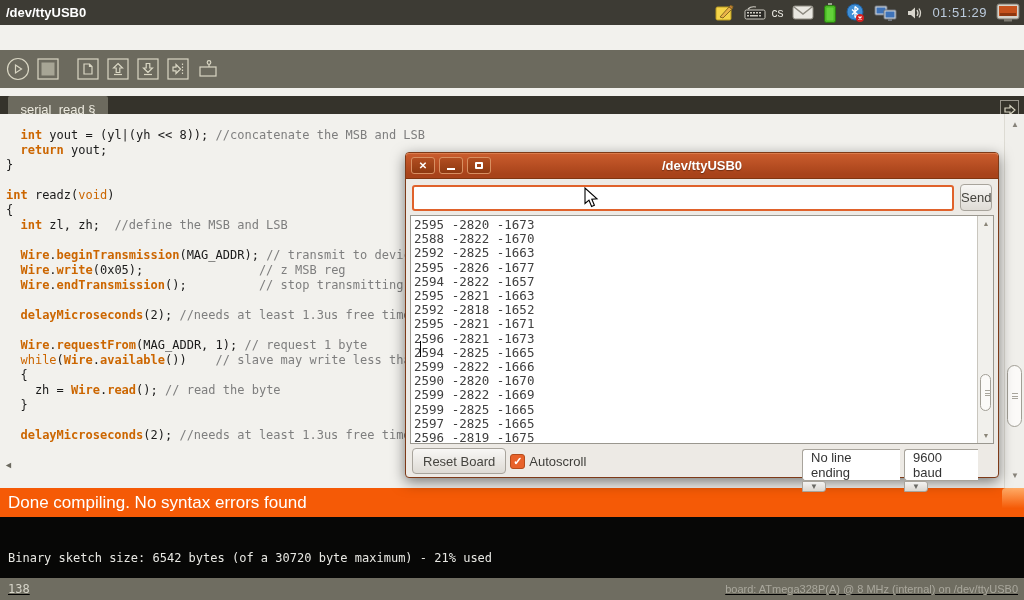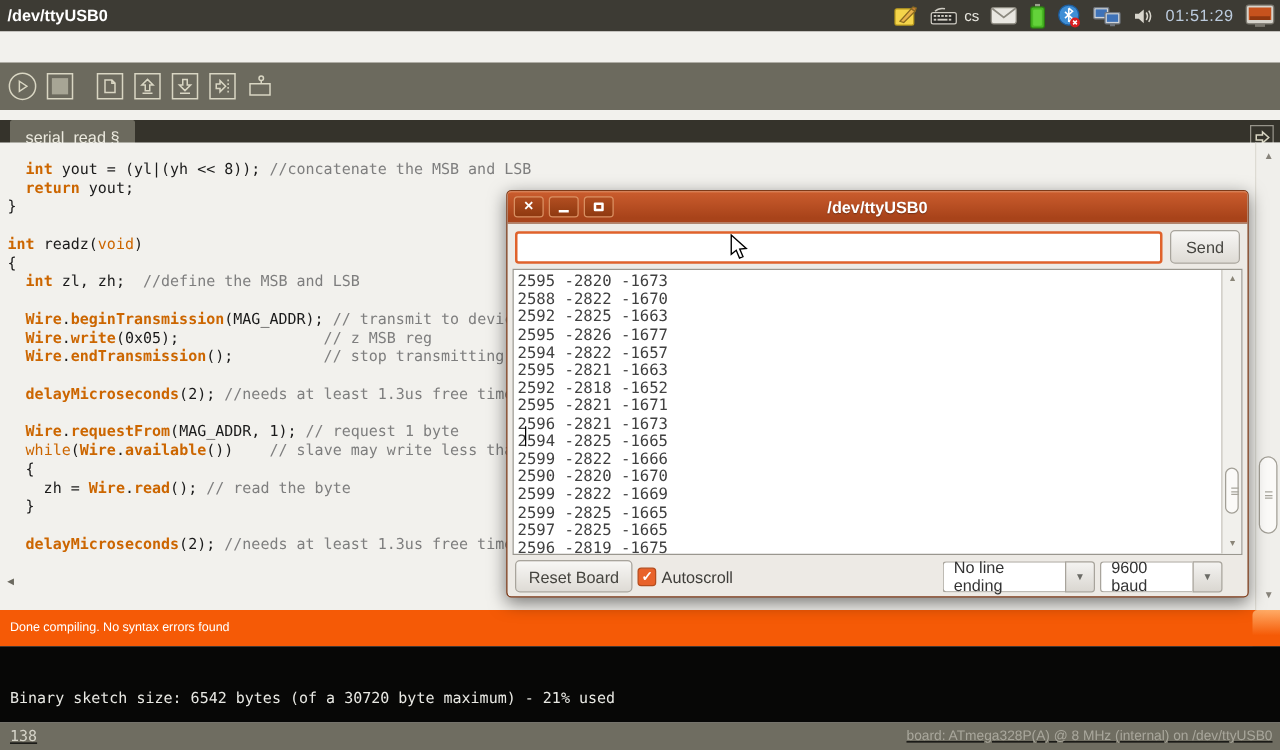--- a/index.html
+++ b/index.html
@@ -42,55 +42,55 @@
 
   .v-scrollbar { position:absolute; right:0; top:0; width:20px; height:374px; background:#f0efeb; border-left:1px solid #dddbd3; }
   .sb-up { position:absolute; top:6px; left:0; width:20px; text-align:center; font-size:8px; color:#87837a; }
   .sb-down { position:absolute; bottom:8px; left:0; width:20px; text-align:center; font-size:8px; color:#87837a; }
   .sb-thumb { position:absolute; left:2px; width:15px; background:#fbfaf8; border:1px solid #a29f96; border-radius:8px; }
   .sb-grip { position:absolute; left:4px; top:50%; width:6px; height:6px; margin-top:-3px; border-top:1px solid #a8a59c; border-bottom:1px solid #a8a59c; }
   .sb-grip::after { content:""; position:absolute; left:0; top:2px; width:6px; border-top:1px solid #a8a59c; }
   .ide-thumb { top:251px; height:62px; }
 
   
-  .msgbar { position:absolute; left:0; top:488px; width:1024px; height:29px; background:#f55a06; color:#fff; font-size:10px; line-height:29px; padding-left:8px; }
+  .msgbar { position:absolute; left:0; top:488px; width:1024px; height:29px; background:#f55a06; color:#fff; font-size:17px; line-height:29px; padding-left:8px; }
   .msgbar-cap { position:absolute; right:0; top:0; width:22px; height:29px; background:linear-gradient(#ffab66,#f55a06 70%); border-radius:4px 0 0 0; }
   .console { position:absolute; left:0; top:517px; width:1024px; height:61px; background:#070706; color:#e8e8e3; font-family:"DejaVu Sans Mono", monospace; font-size:12px; padding:34px 0 0 8px; }
   .statusbar { position:absolute; left:0; top:578px; width:1024px; height:22px; background:#6f6d61; display:flex; align-items:center;text-decoration:underline; }
   .status-left { font-size:12px; color:#d6d4c9; padding-left:8px; font-family:"DejaVu Sans Mono", monospace; }
   .status-right { margin-left:auto; font-size:11px; color:#a9a79c; padding-right:6px; }
 
   
   .sm-window { position:absolute; left:405px; top:152px; width:594px; height:326px; background:#edeae5; border:1px solid #7e3a18; border-radius:4px; box-shadow:0 4px 14px rgba(0,0,0,.5); z-index:50; }
   .sm-title { height:26px; border-radius:3px 3px 0 0; background:linear-gradient(#cb5d2e,#a8431a 85%); border-bottom:1px solid #803510; display:flex; align-items:center; position:relative; box-shadow:inset 0 1px 0 #da7b4c; }
   .sm-buttons { display:flex; gap:4px; padding-left:5px; }
   .wm-btn { width:24px; height:17px; border-radius:3px; background:linear-gradient(#b24e21,#8f3910); border:1px solid #d88f61; color:#fff; font-size:10px; font-weight:bold; display:flex; align-items:center; justify-content:center; line-height:1; }
   .wm-max-glyph { display:block; width:8px; height:7px; border:2px solid #fff; border-radius:1px; }
   .wm-min-glyph { display:block; width:8px; height:2px; background:#fff; margin-top:6px; }
   .sm-title-text { position:absolute; left:0; right:0; text-align:center; color:#fff; font-weight:bold; font-size:13px; text-shadow:0 1px 1px rgba(0,0,0,.35); }
 
   .sm-input-row { display:flex; align-items:center; gap:6px; padding:5px 6px 4px 6px; }
   .sm-input { flex:1; height:26px; border:2px solid #e0622b; border-radius:3px; background:#fff; font-size:13px; padding-left:5px; outline:none; position:relative; }
   .sm-caret { position:absolute; left:14px; top:188px; width:1px; height:16px; background:#000; z-index:2; }
   .btn { background:linear-gradient(#f8f7f5,#dedbd5); border:1px solid #a8a49c; border-radius:4px; color:#45443f; font-size:13px; font-family:"Liberation Sans", sans-serif; }
-  .sm-send { width:56px; height:27px; }
+  .sm-send { width:32px; height:27px; }
 
   .sm-output { position:relative; margin:0 4px; height:229px; background:#fff; border:1px solid #9a978f; overflow:hidden; }
   .sm-lines { padding:2px 0 0 3px; font-family:"DejaVu Sans Mono", monospace; font-size:12.5px; line-height:14.2px; color:#404040; white-space:pre; }
   .sm-scrollbar { position:absolute; right:0; top:0; bottom:0; width:16px; background:#f1f0ec; border-left:1px solid #c9c6be; }
   .smsb-up { position:absolute; top:4px; left:0; width:16px; text-align:center; font-size:7px; color:#8a8578; }
   .smsb-down { position:absolute; bottom:4px; left:0; width:16px; text-align:center; font-size:7px; color:#8a8578; }
   .smsb-thumb { position:absolute; left:2px; width:11px; top:158px; height:37px; background:#fbfaf8; border:1px solid #a29f96; border-radius:6px; }
 
   .sm-controls { display:flex; align-items:center; gap:4px; padding:0 20px 0 6px; height:34px; }
   .sm-reset { height:26px; padding:0 10px; }
   .sm-check { width:15px; height:15px; border-radius:3px; background:#e8622a; border:1px solid #b54c1c; color:#fff; font-size:11px; font-weight:bold; display:flex; align-items:center; justify-content:center; }
   .sm-check-label { font-size:13px; color:#3f3e3a; }
   .spacer { flex:1; }
-  .combo { display:flex; align-items:stretch; height:25px; }
+  .combo { display:flex; align-items:stretch; height:25px;flex-direction:column; }
   .combo-text { background:#fff; border:1px solid #a8a49c; border-right:none; border-radius:3px 0 0 3px; font-size:13px; color:#333; display:flex; align-items:center; padding:0 8px; }
   .combo-arrow { width:24px; background:linear-gradient(#f4f3f1,#dad7d1); border:1px solid #a8a49c; border-radius:0 3px 3px 0; display:flex; align-items:center; justify-content:center; font-size:8px; color:#6b6b66; }
   .c1 .combo-text { width:98px; }
   .c2 .combo-text { width:74px; }
 
   .mouse-cursor { position:absolute; left:584px; top:187px; z-index:100; }
 </style>
 </head>
 <body>
 

